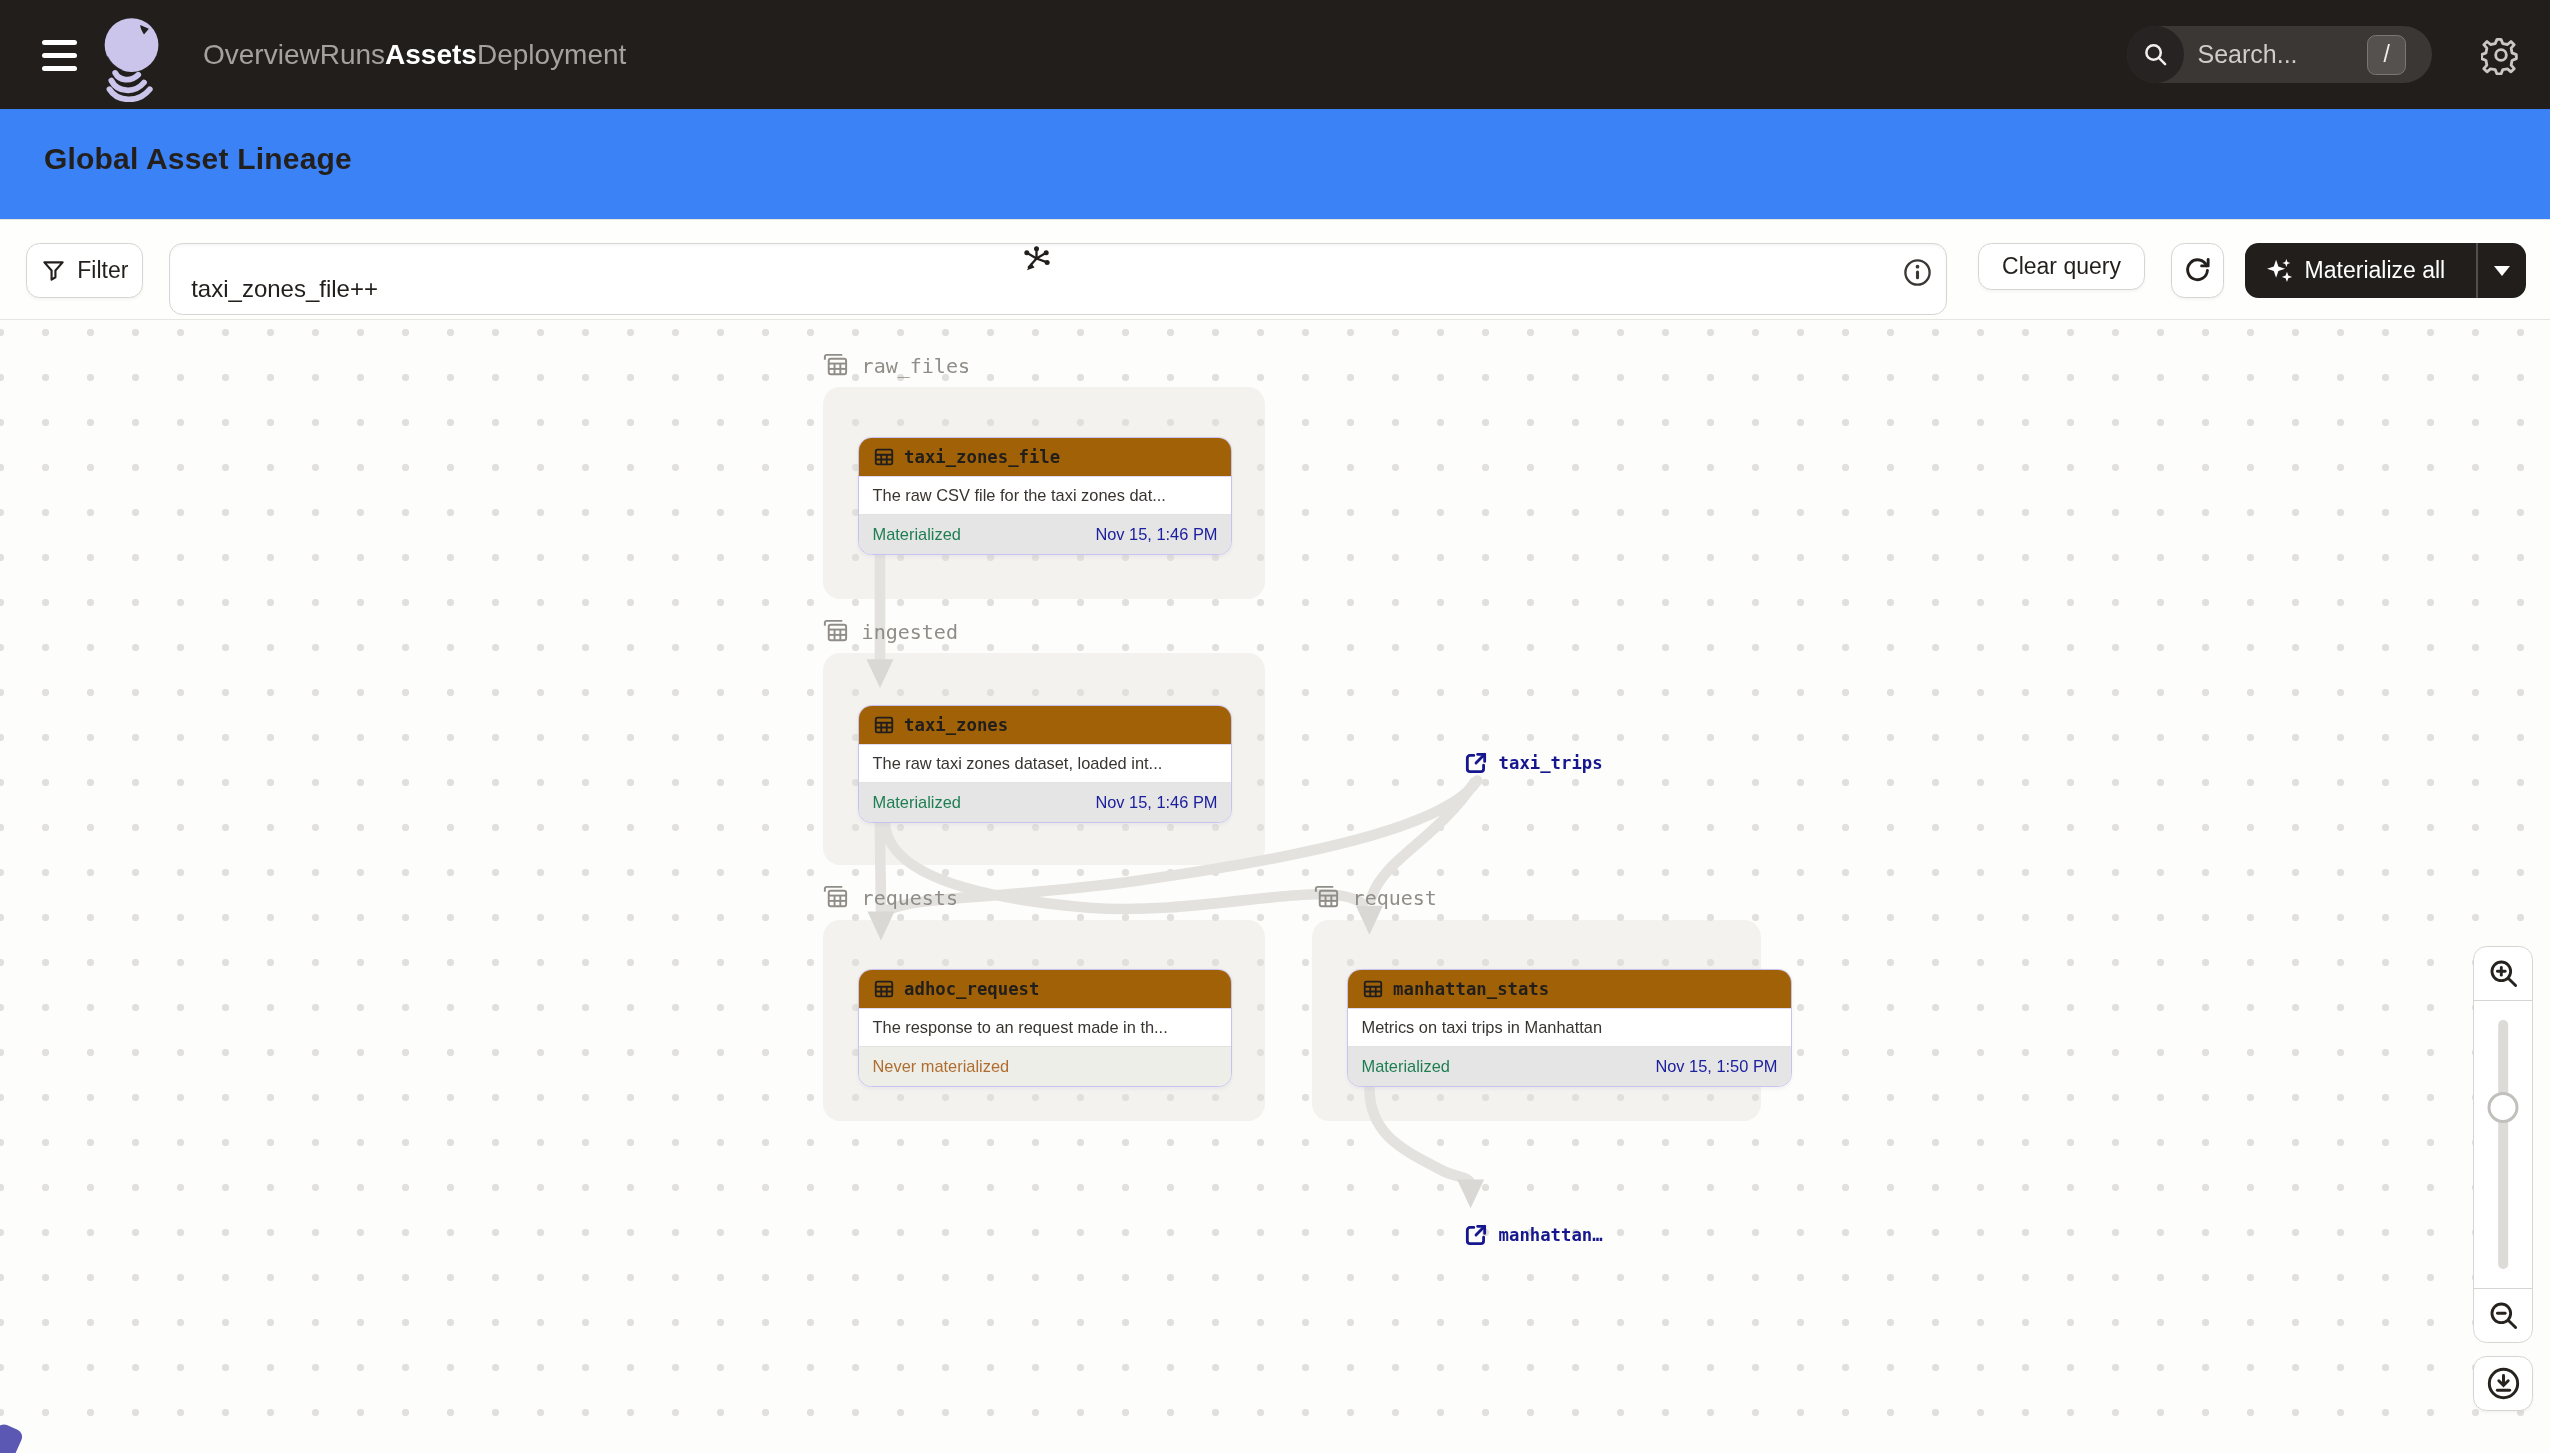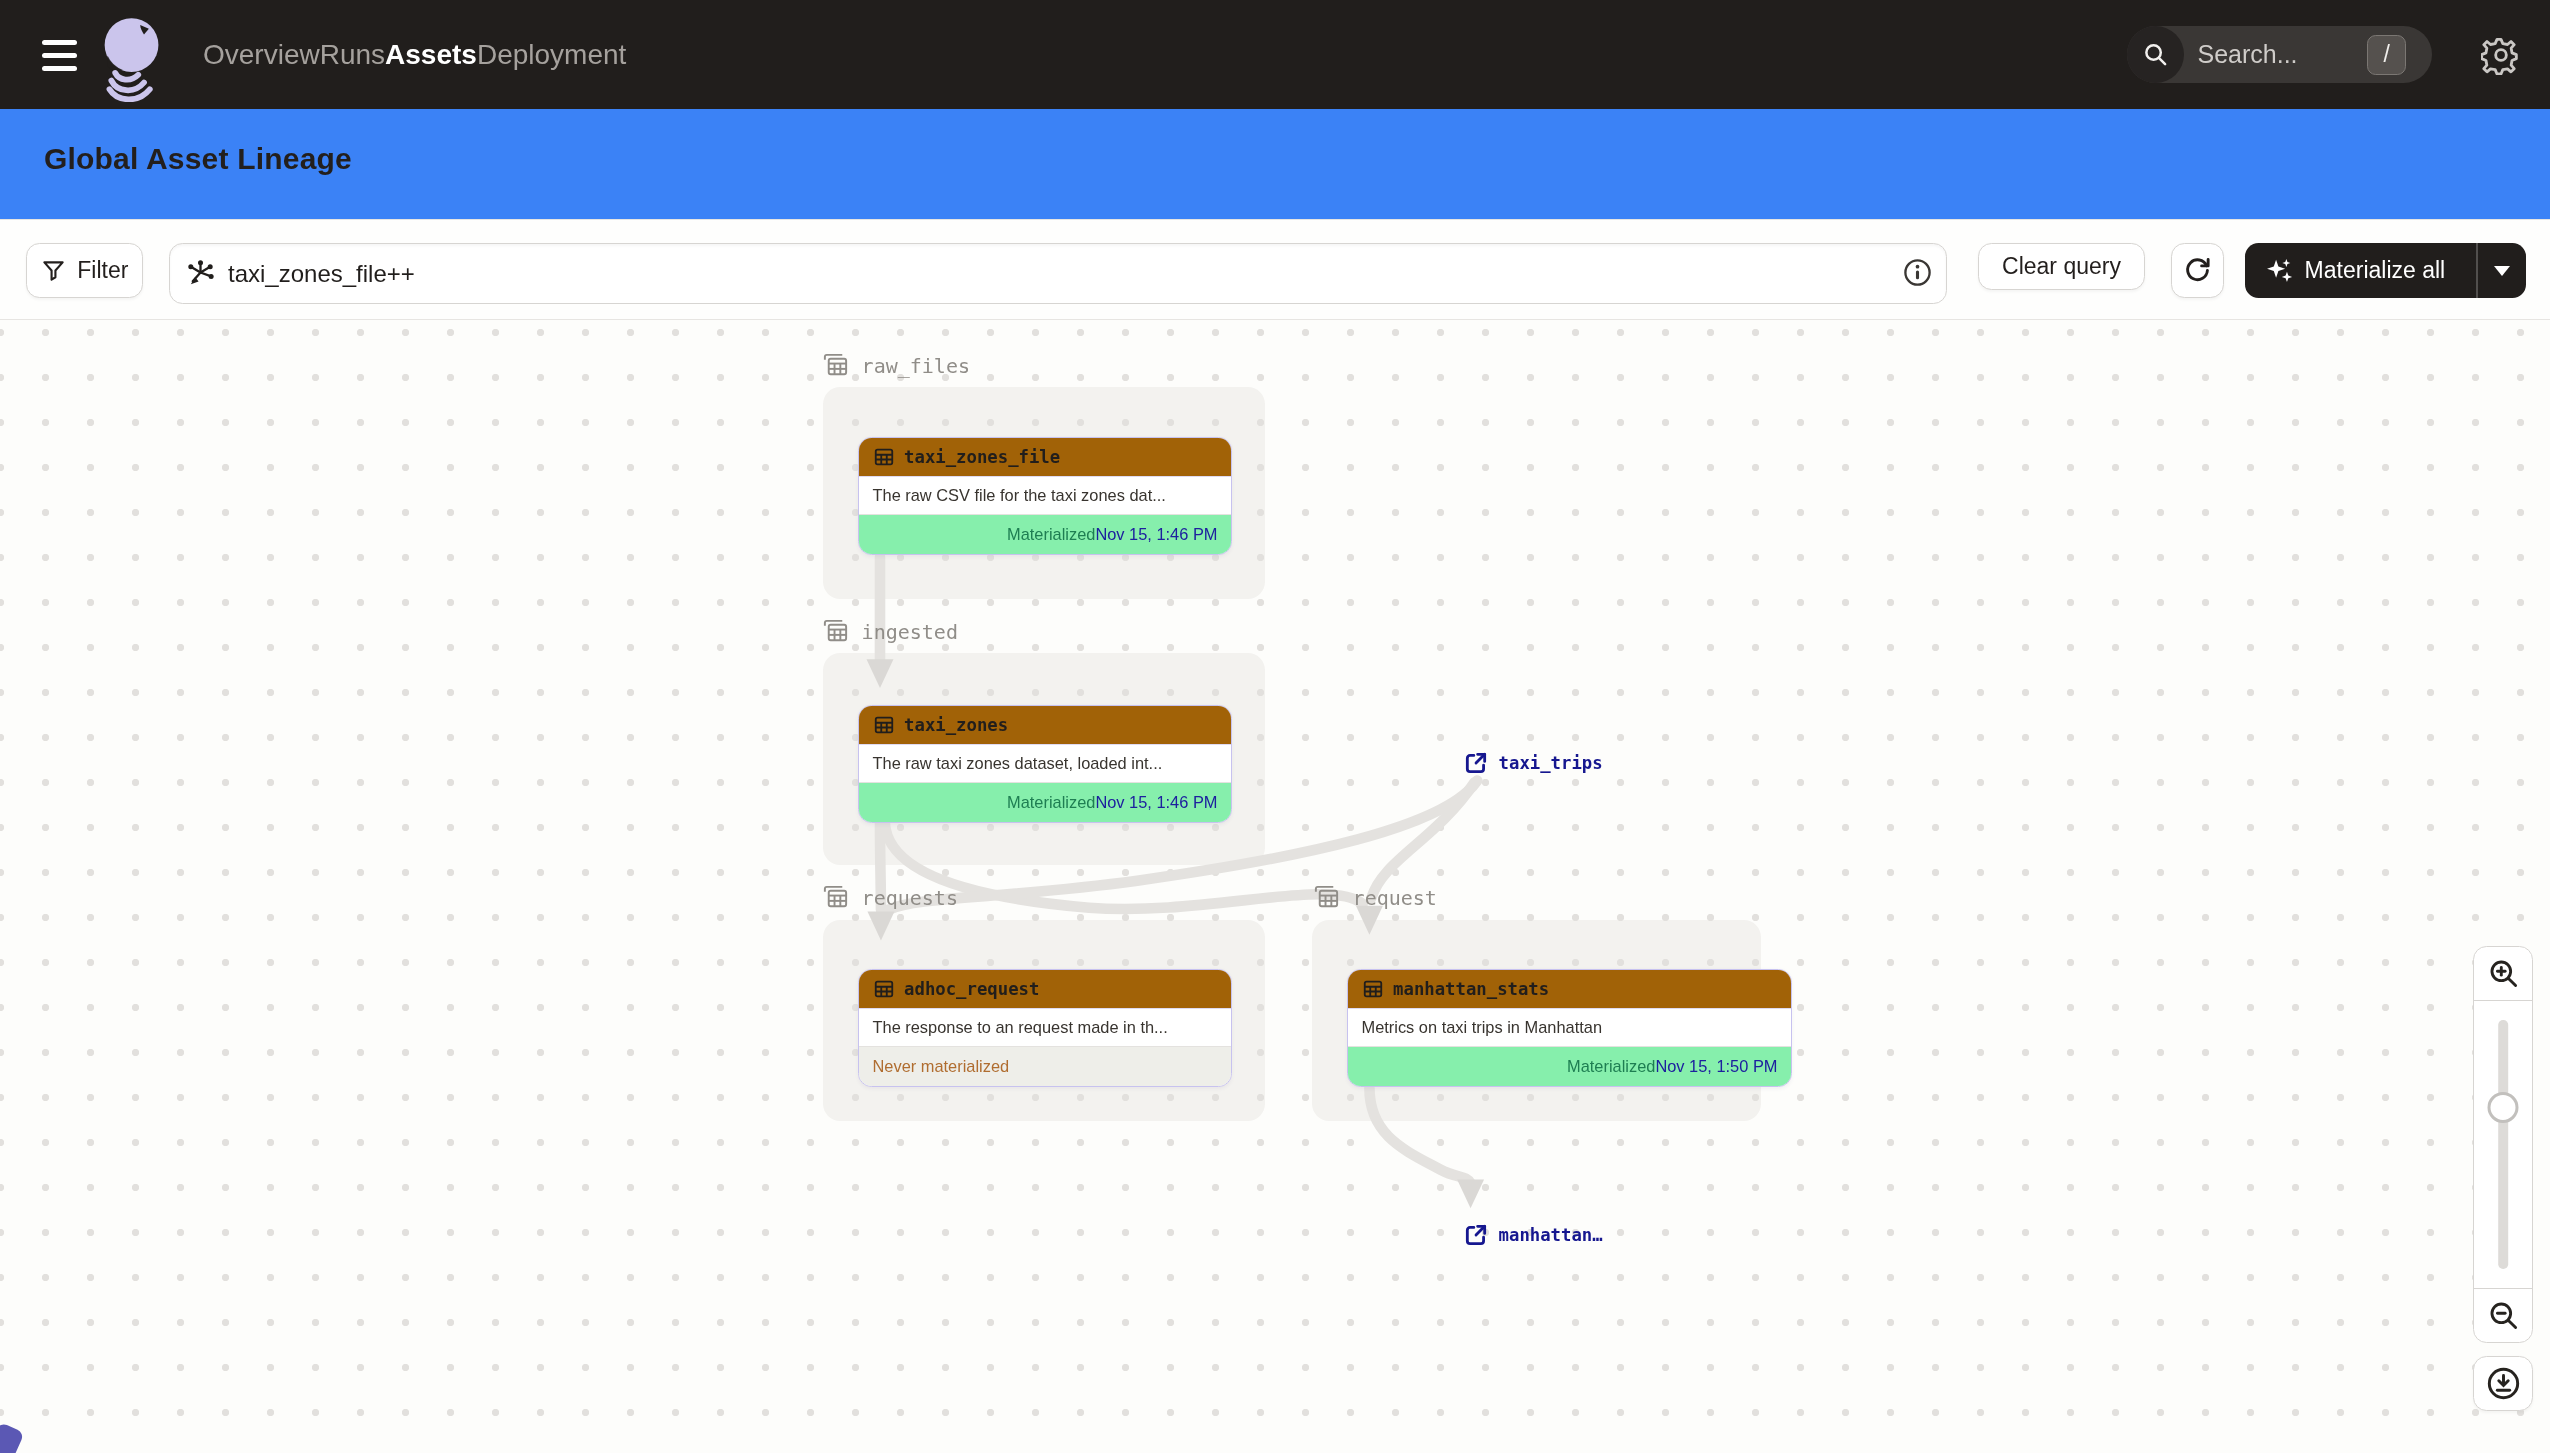--- a/index.html
+++ b/index.html
@@ -24,21 +24,21 @@
 
   
   .pageheader { position:absolute; left:0; top:109px; width:2550px; height:111px; background:#3b82f6; border-bottom:1.9px solid #e7e5e2; }
   .pagetitle { position:absolute; left:44px; top:33px; font-size:30px; font-weight:700; color:#231f1d; letter-spacing:0.2px; }
   .btn { display:flex; align-items:center; justify-content:center; gap:11.6px; background:#ffffff; border:1.9px solid #d7d5d2; border-radius:13.5px; font-size:23px; color:#231f1d; cursor:pointer; box-shadow:0 1.9px 2.9px rgba(0,0,0,0.04); }
   .reloadbtn { position:absolute; left:2259px; top:139px; width:271px; height:55px; }
 
   
   .toolbar { position:absolute; left:0; top:220px; width:2550px; height:100px; background:#fefefd; border-bottom:1.9px solid #e7e5e2; }
   .filterbtn { position:absolute; left:26px; top:23px; width:117px; height:55px; }
-  .querybox { position:absolute; left:169px; top:23px; width:1778px; height:61px; background:#fff; border:1.9px solid #d7d5d2; border-radius:13.5px; display:flex; align-items:center; padding:0 58px 0 15.4px; box-shadow:inset 0 1.9px 2.9px rgba(0,0,0,0.04); }
+  .querybox { position:absolute; left:169px; top:23px; width:1778px; height:72px; background:#fff; border:1.9px solid #d7d5d2; border-radius:13.5px; display:flex; align-items:center; padding:0 58px 0 15.4px; box-shadow:inset 0 1.9px 2.9px rgba(0,0,0,0.04);flex-direction:column; }
   .queryinput { border:none; outline:none; font-size:24px; color:#211e1c; width:100%; margin-left:11.6px; font-family:"Liberation Sans",sans-serif; background:transparent; }
   .infoicon { position:absolute; right:13.5px; top:12.5px; }
   .clearbtn { position:absolute; left:1978px; top:23px; width:167px; height:47px; }
   .refreshbtn { position:absolute; left:2171px; top:23px; width:53px; height:55px; }
   .matbtn { position:absolute; left:2245px; top:23px; width:281px; height:55px; background:#211e1c; border-radius:13.5px; display:flex; align-items:center; color:#fff; cursor:pointer; }
   .matmain { display:flex; align-items:center; gap:11.6px; padding:0 17.3px 0 19px; font-size:23px; height:100%; flex:1; }
   .matdivider { width:1.9px; height:100%; background:rgba(255,255,255,0.22); }
   .matcaret { width:48px; height:100%; display:flex; align-items:center; justify-content:center; cursor:pointer; }
   .caret { width:0; height:0; border-left:8.7px solid transparent; border-right:8.7px solid transparent; border-top:10.6px solid #ffffff; }
 
@@ -46,21 +46,21 @@
   .dots { background-image:radial-gradient(circle, #e2e0dd 3.4px, transparent 3.9px); background-size:45px 45px; background-attachment:fixed; background-position:23px 40px; }
   .canvas { position:absolute; left:0; top:320px; width:2550px; height:1133px; background-color:#fdfdfb; }
   .groupbox { position:absolute; border-radius:17.3px; background-color:#f3f2ef; }
   .grouplabel { position:absolute; display:flex; align-items:center; gap:11.6px; color:#908d88; font-size:20px; }
   .edges { position:absolute; left:0; top:0; width:2550px; height:1133px; pointer-events:none; }
 
   .node { position:absolute; width:374px; border:1.9px solid #c7c2ef; border-radius:13.5px; background:#fff; overflow:hidden; cursor:pointer; box-shadow:0 1.9px 3.9px rgba(60,55,120,0.06); }
   .nodeheader { height:39px; background:#a16207; border-bottom:1.9px solid #dedaf2; display:flex; align-items:center; gap:9.6px; padding:0 13.5px; font-size:17.3px; font-weight:700; color:#211e1c; }
   .nodedesc { height:37px; background:#fff; display:flex; align-items:center; padding:0 13.5px; font-size:16.4px; color:#38342f; white-space:nowrap; overflow:hidden; }
   .nodefooter { height:40px; display:flex; align-items:center; justify-content:space-between; padding:0 13.5px; font-size:16.4px; border-top:1.4px solid #e4e2df; }
-  .nodefooter.ok { background:#86efac;justify-content:flex-end; }
+  .nodefooter.ok { background:#e5e5e5; }
   .nodefooter.ok .status { color:#1e7e52; }
   .nodefooter.warn { background:#eeeee9; }
   .nodefooter.warn .status { color:#b06d30; }
   .timestamp { color:#1d209e; }
 
   .extlabel { position:absolute; display:flex; align-items:center; gap:9.6px; font-size:17.3px; font-weight:700; color:#16178f; cursor:pointer; }
 
   
   .zoomcol { position:absolute; left:2473px; top:946px; width:60px; height:397px; background:#fff; border:1.9px solid #d7d5d2; border-radius:13.5px; display:flex; flex-direction:column; }
   .zoombtn { height:54px; display:flex; align-items:center; justify-content:center; cursor:pointer; flex:none; }

